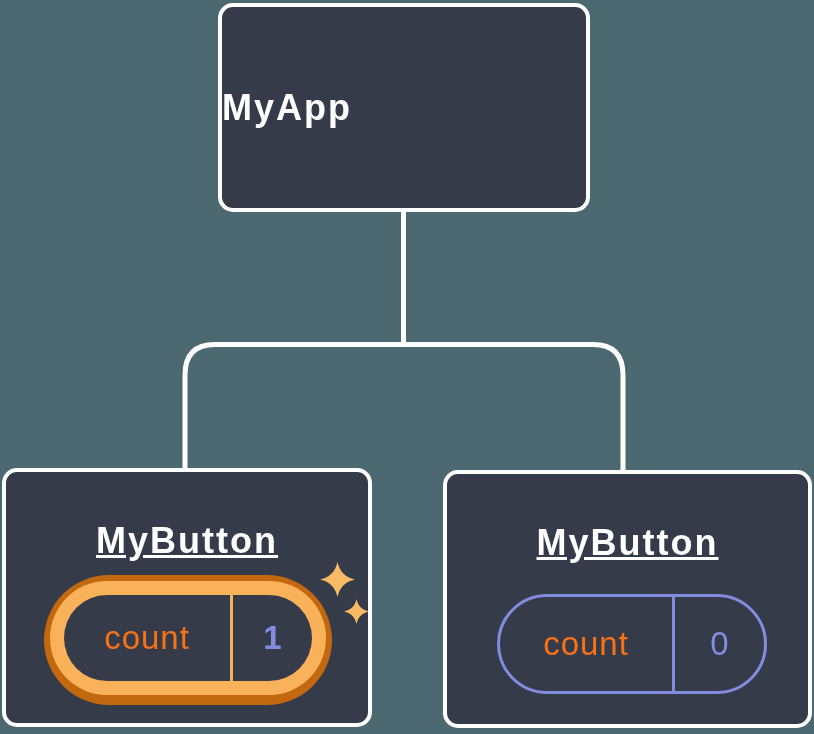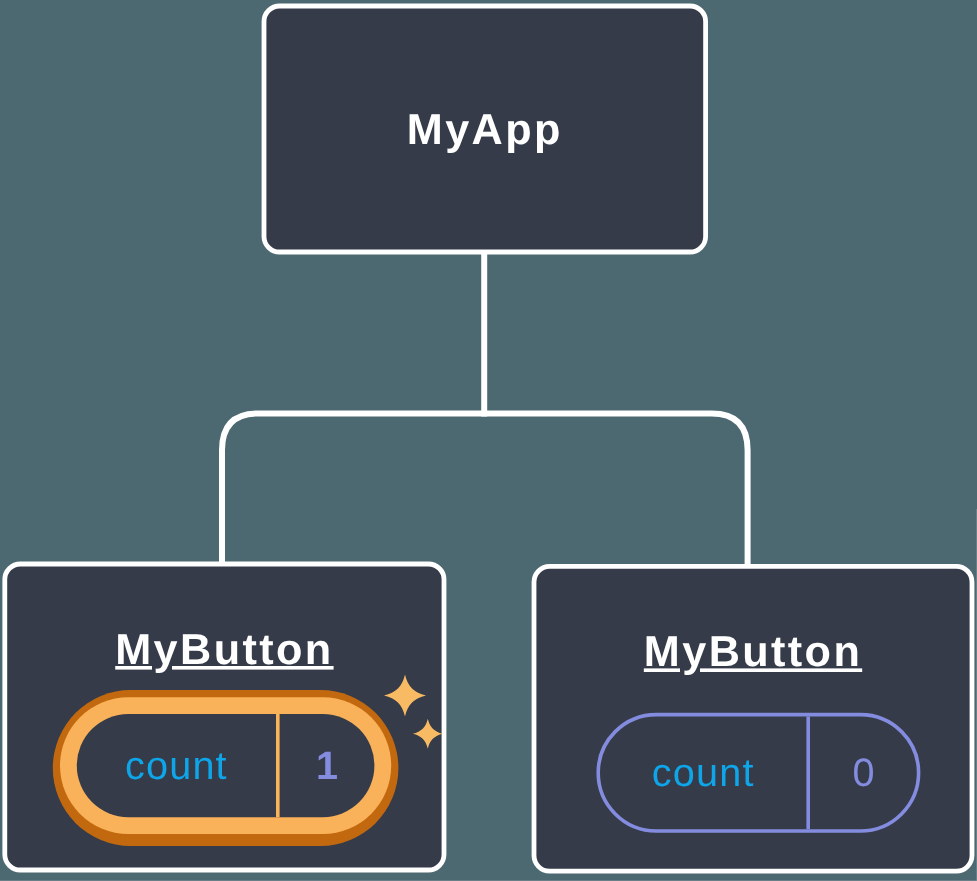--- a/index.html
+++ b/index.html
@@ -26,21 +26,21 @@
     background: #353B48;
     border: 4px solid #FFFFFF;
     border-radius: 15px;
     box-sizing: border-box;
   }
   .node-root {
     left: 218px; top: 3px;
     width: 372px; height: 209px;
     display: flex;
     align-items: center;
-    justify-content: center;
+    justify-content: flex-start;
   }
   .node-child-left {
     left: 2px; top: 468px;
     width: 370px; height: 259px;
   }
   .node-child-right {
     left: 443px; top: 470px;
     width: 369px; height: 258px;
   }
   .node-label {
@@ -92,21 +92,21 @@
     border: 3px solid #848CE0;
     border-radius: 50px;
     background: #353B48;
   }
   .state-cell {
     display: flex;
     align-items: center;
     justify-content: center;
   }
   .state-key {
-    color: #0ea5e9;
+    color: #f97316;
     font-size: 33px;
     letter-spacing: 1px;
   }
   .state-value {
     color: #848CE0;
     font-size: 33px;
   }
   .value-bold { font-weight: 700; }
   .cell-key-hl { width: 166px; }
   .cell-val-hl { flex: 1; border-left: 3px solid #F9B35B; }

